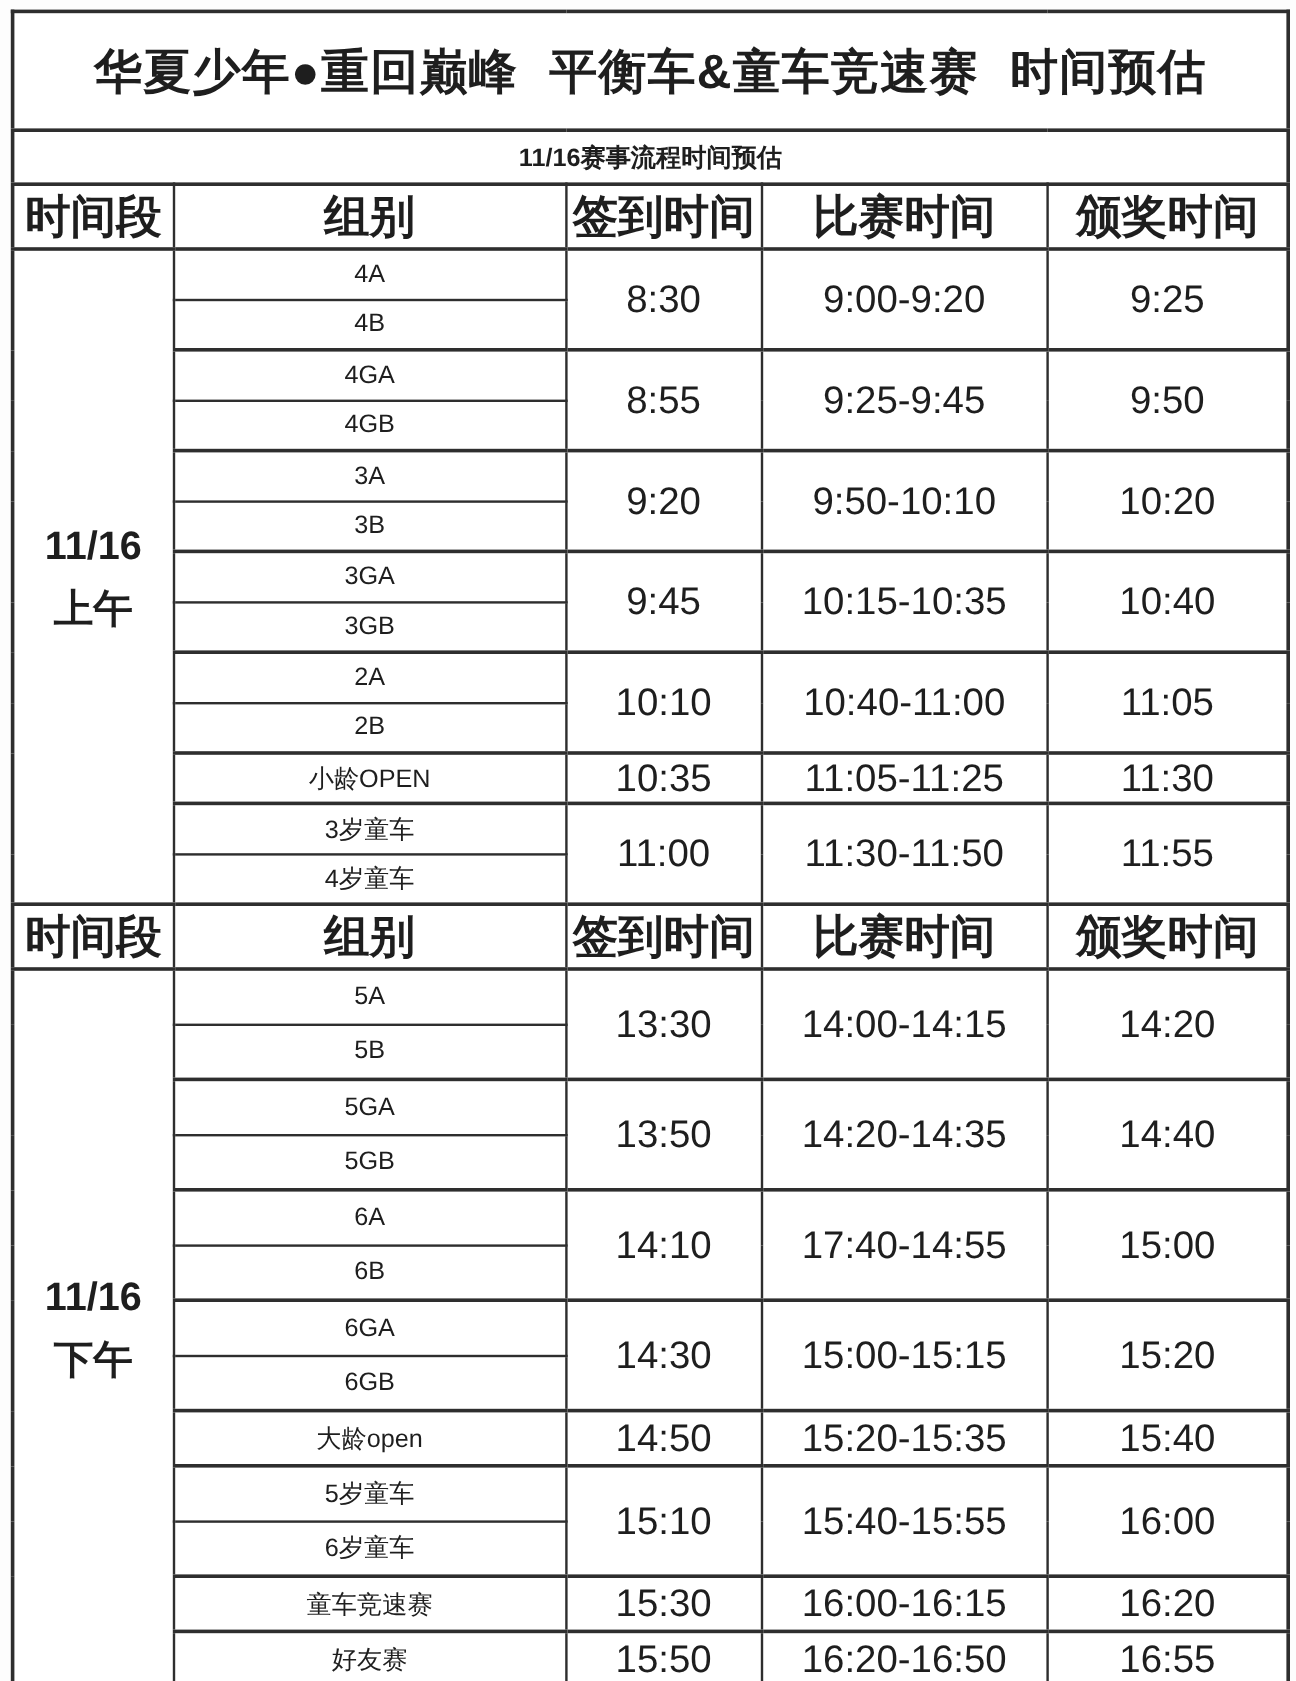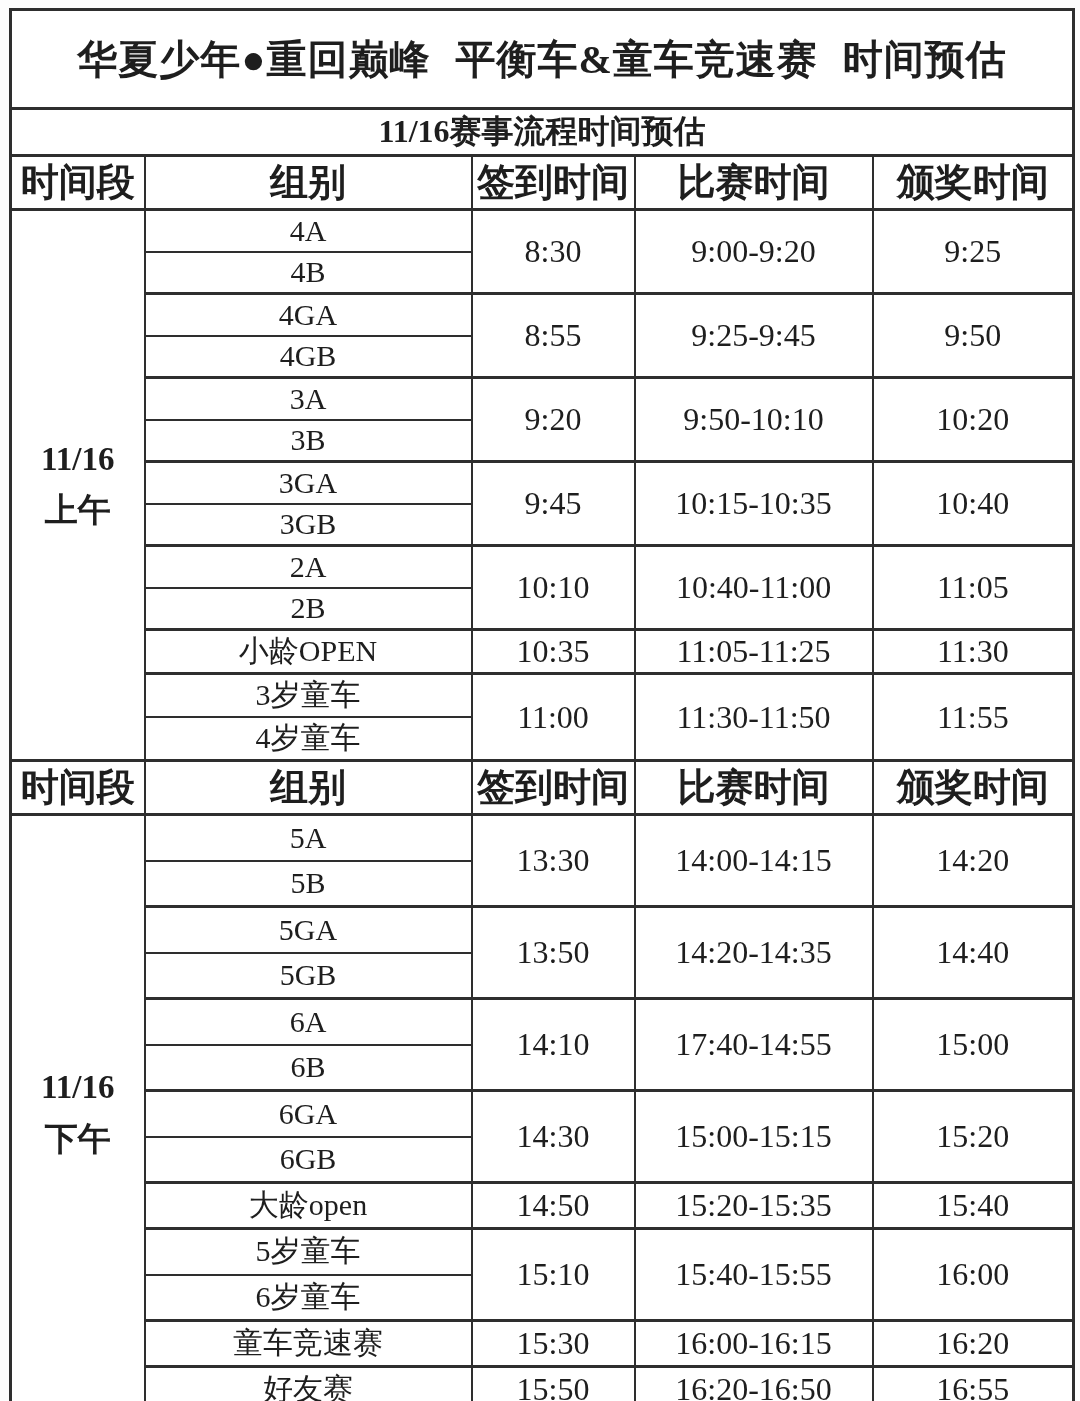--- a/index.html
+++ b/index.html
@@ -5,21 +5,21 @@
   html, body {
     margin: 0;
     padding: 0;
     background: #fbfbfb;
   }
   .page {
     position: relative;
     width: 1080px;
     height: 1401px;
     background: #fdfdfd;
-    font-family: Liberation Serif, serif;
+    font-family: Liberation Sans, sans-serif;
     color: #1e1e1e;
     box-sizing: border-box;
   }
   table.schedule {
     position: absolute;
     left: 9px;
     top: 8px;
     width: 1063px;
     border-collapse: collapse;
     table-layout: fixed;
@@ -37,40 +37,40 @@
   tr.title-row td {
     height: 96px;
     font-size: 40px;
     font-weight: bold;
     letter-spacing: 1px;
     word-spacing: 14px;
     border-bottom: 3px solid #2e2e2e;
   }
   tr.subtitle-row td {
     height: 42px;
-    font-size: 32px;
+    font-size: 21px;
     font-weight: bold;
     border-bottom: 3px solid #2e2e2e;
   }
   tr.head th {
     height: 48px;
     font-size: 38px;
     font-weight: bold;
     border-bottom: 3px solid #2e2e2e;
     border-top: 3px solid #2e2e2e;
   }
   tr.row-m { height: 42px; }
   tr.row-a { height: 46px; }
   td.period {
     font-size: 33px;
     font-weight: bold;
     line-height: 1.55;
   }
   td.group {
-    font-size: 30px;
+    font-size: 21px;
   }
   td.time {
     font-size: 32px;
   }
   tr.gs td { border-top: 3px solid #2e2e2e; }
 </style>
 </head>
 <body>
 
 <div class="page">

